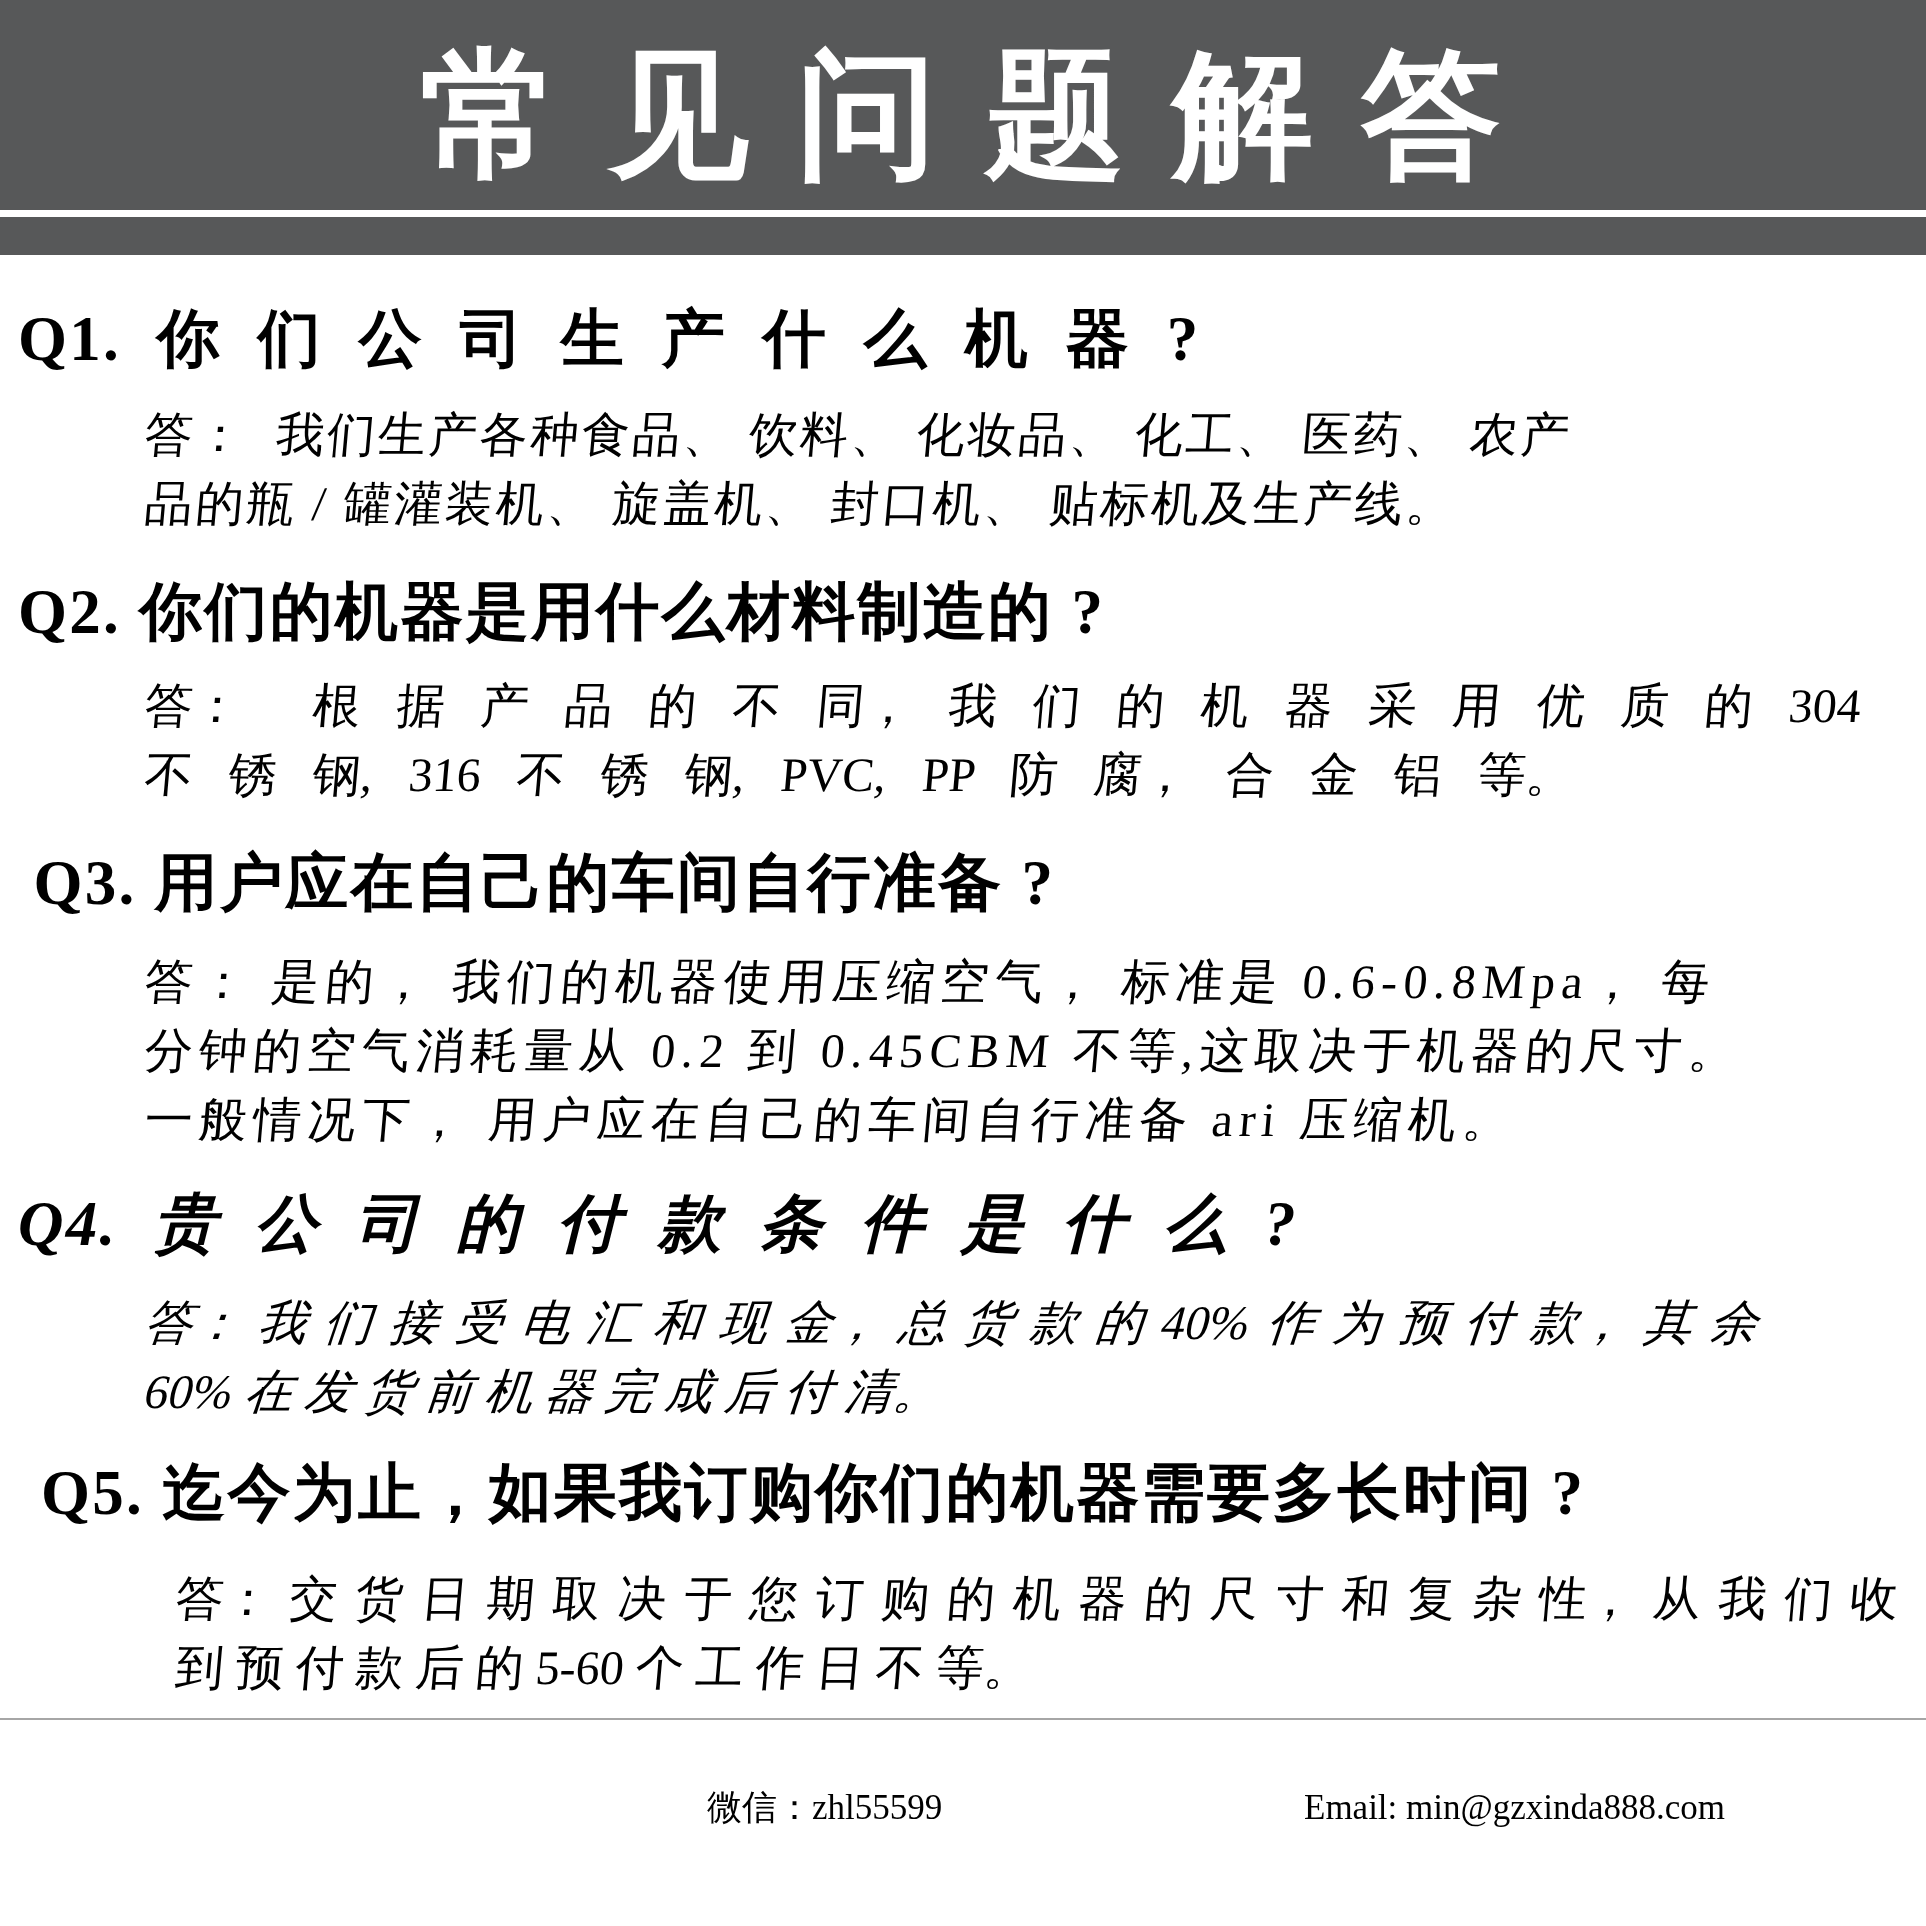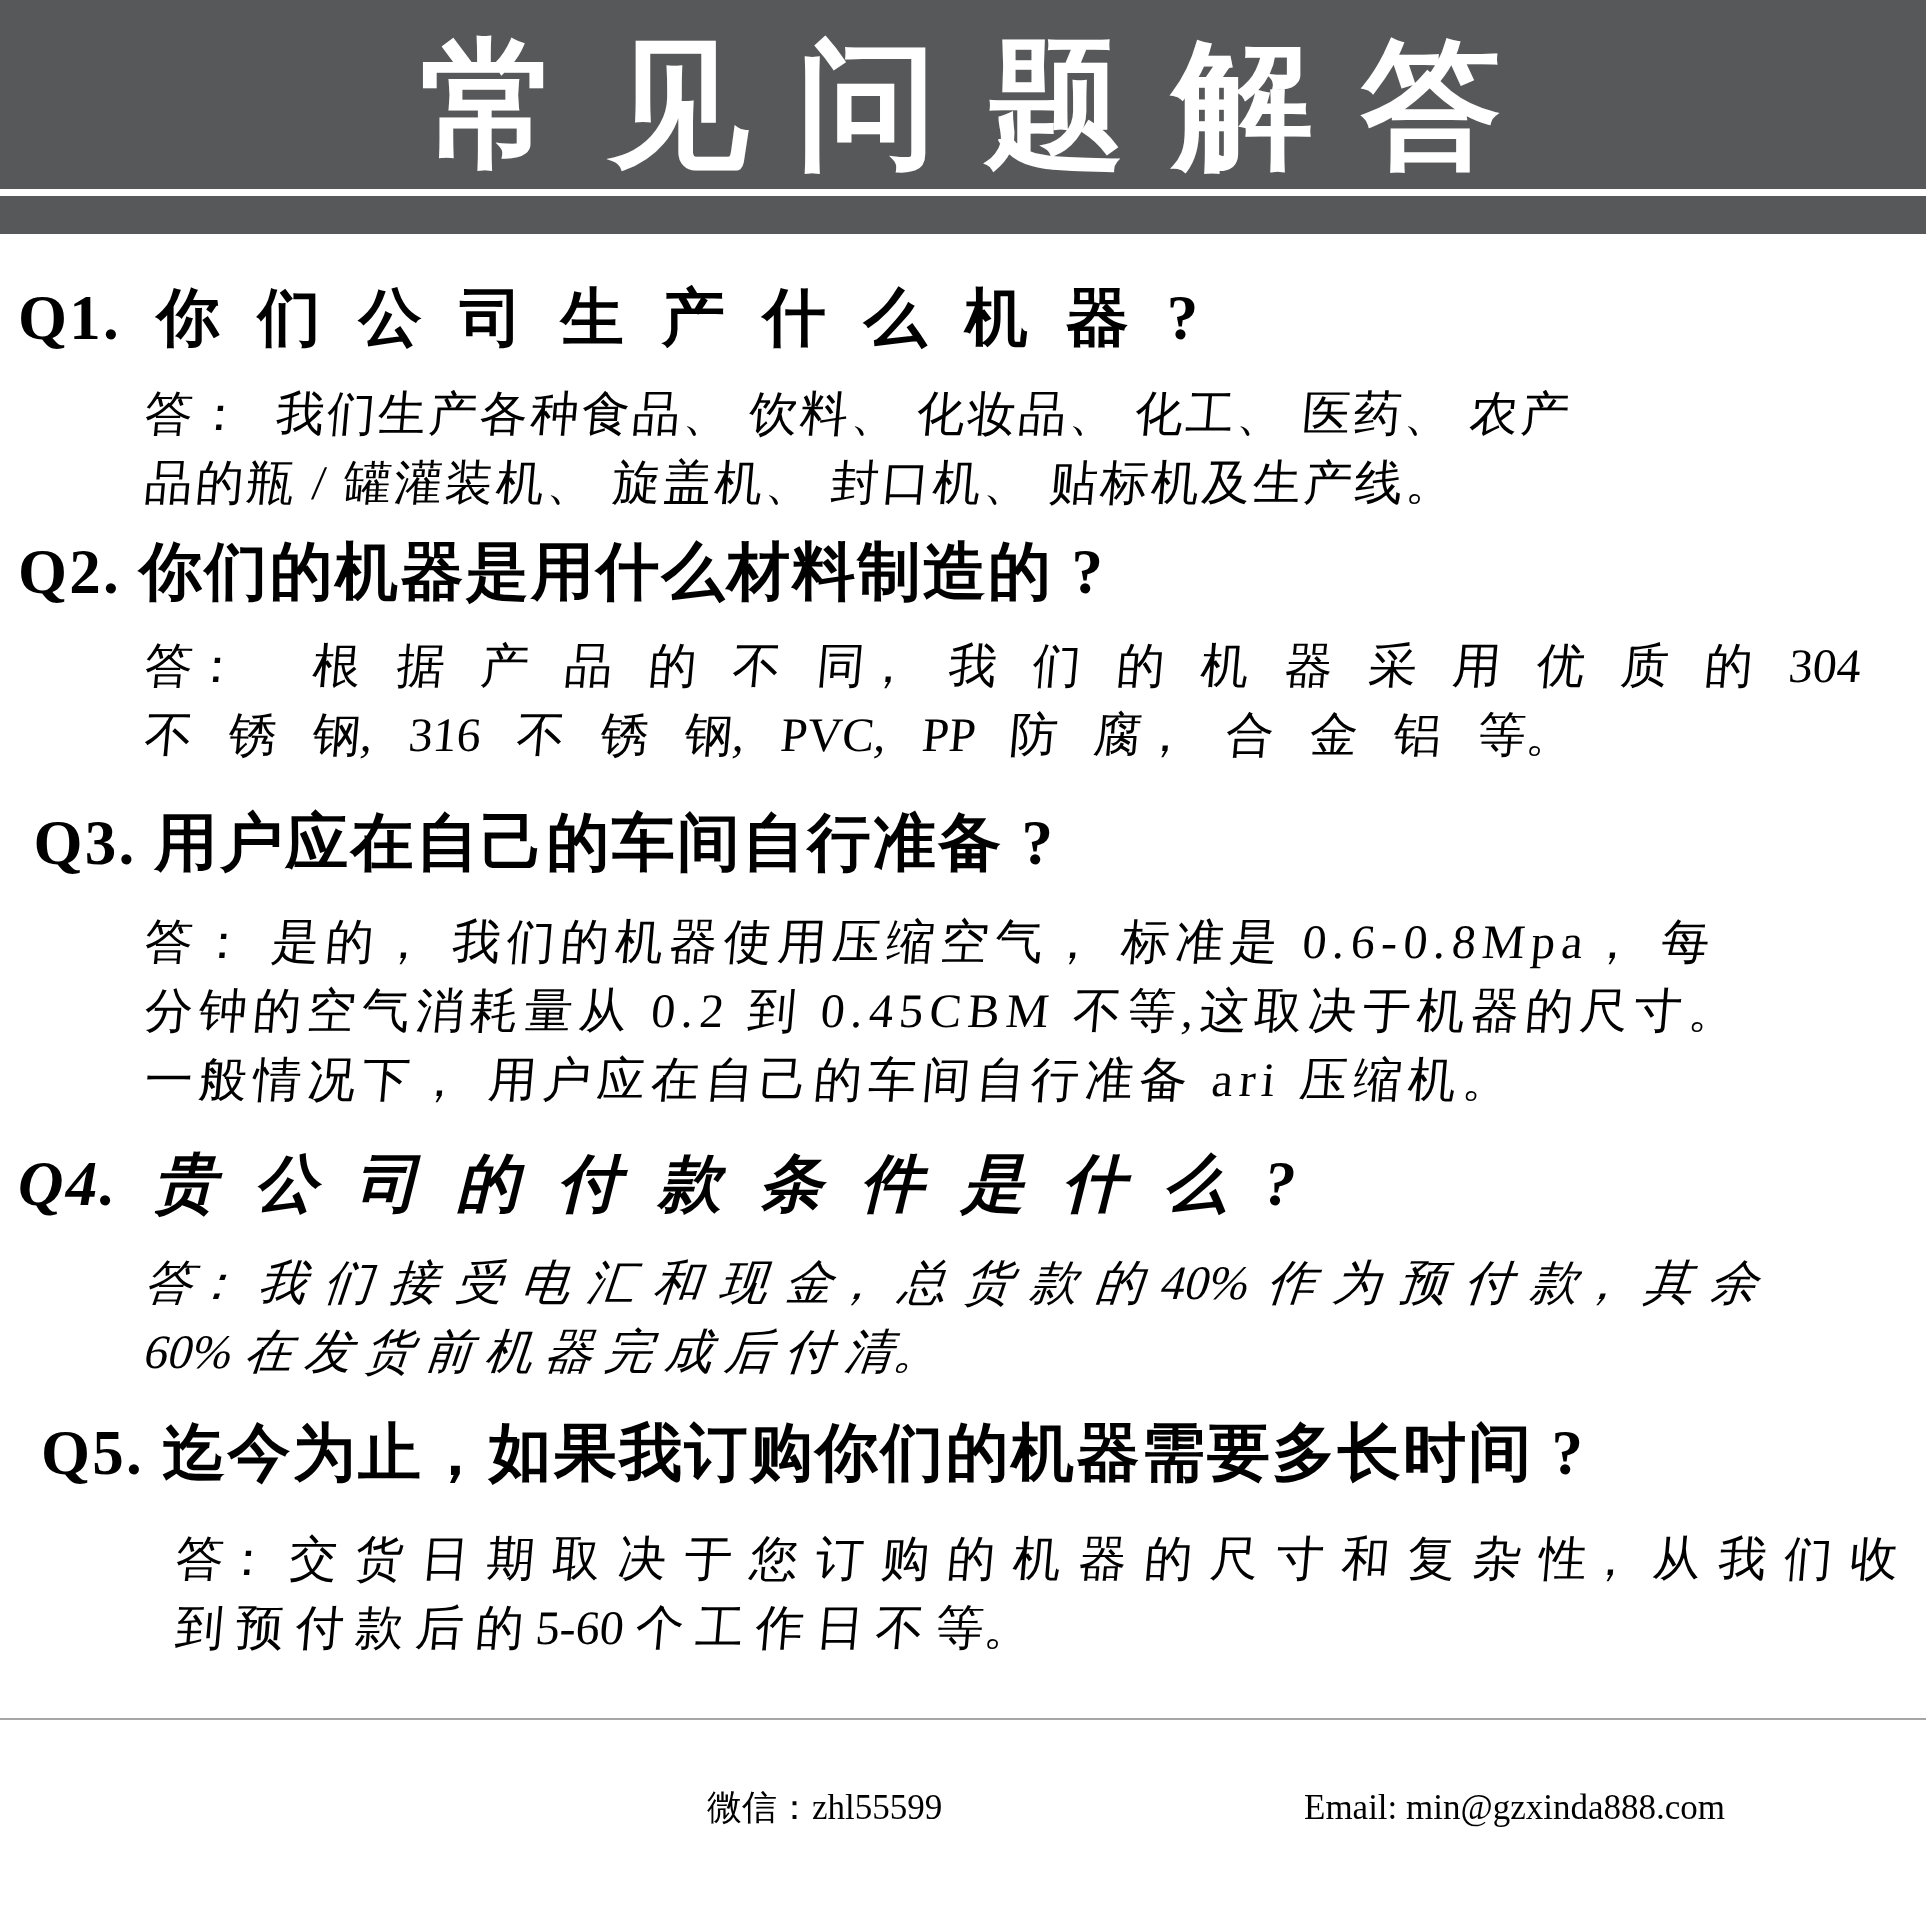--- a/index.html
+++ b/index.html
@@ -6,21 +6,21 @@
   body {
     width: 1926px; height: 1926px;
     background: #ffffff;
     position: relative;
     overflow: hidden;
     font-family: "Liberation Serif", serif;
     color: #000000;
   }
   
   .header {
-    height: 189px;
+    height: 210px;
     background: #575859;
     display: flex;
     align-items: center;
     justify-content: center;
   }
   .page-title {
     color: #ffffff;
     font-family: "Liberation Sans", sans-serif;
     font-weight: 700;
     font-size: 140px;
@@ -94,21 +94,21 @@
 <div class="content">
 
   <div style="margin-top:49px;">
     <div class="q q-spaced">Q1. 你 们 公 司 生 产 什 么 机 器 ?</div>
     <div class="answer" style="margin-top:25px;">
       <div class="al ls-xs">答：  我们生产各种食品、 饮料、 化妆品、 化工、 医药、 农产</div>
       <div class="al ls-xs">品的瓶 / 罐灌装机、 旋盖机、 封口机、 贴标机及生产线。</div>
     </div>
   </div>
 
-  <div style="margin-top:20px;">
+  <div style="margin-top:39px;">
     <div class="q">Q2. 你们的机器是用什么材料制造的 ?</div>
     <div class="answer" style="margin-top:23px;">
       <div class="al ws-wide">答：  根 据 产 品 的 不 同， 我 们 的 机 器 采 用 优 质 的 304</div>
       <div class="al ws-wide">不 锈 钢, 316 不 锈 钢, PVC, PP 防 腐， 合 金 铝 等。</div>
     </div>
   </div>
 
   <div style="margin-top:39px;">
     <div class="q indent-q3">Q3. 用户应在自己的车间自行准备 ?</div>
     <div class="answer" style="margin-top:28px;">

